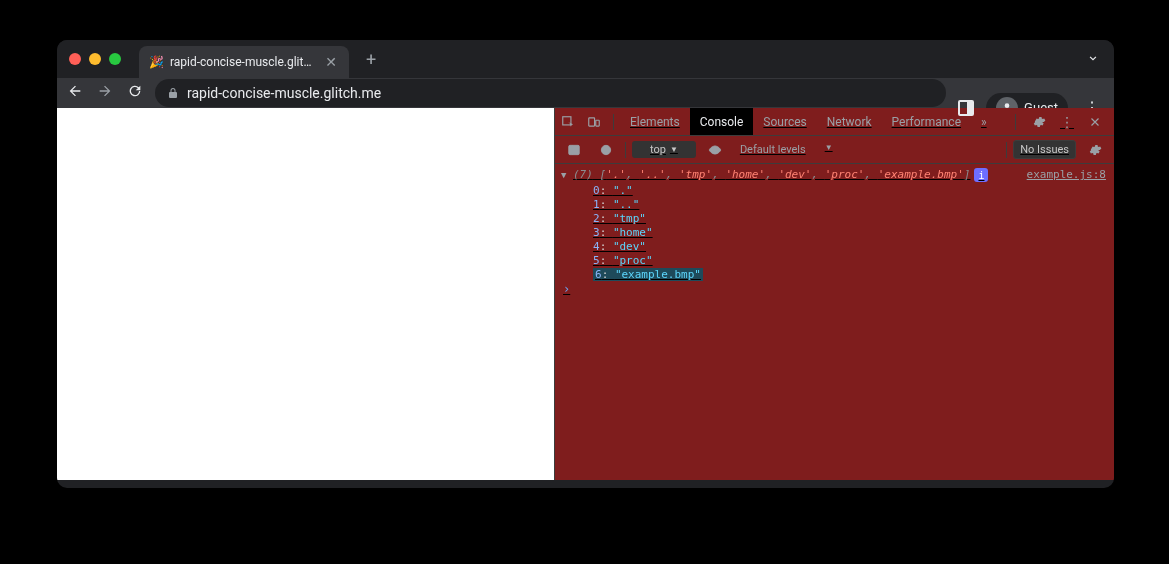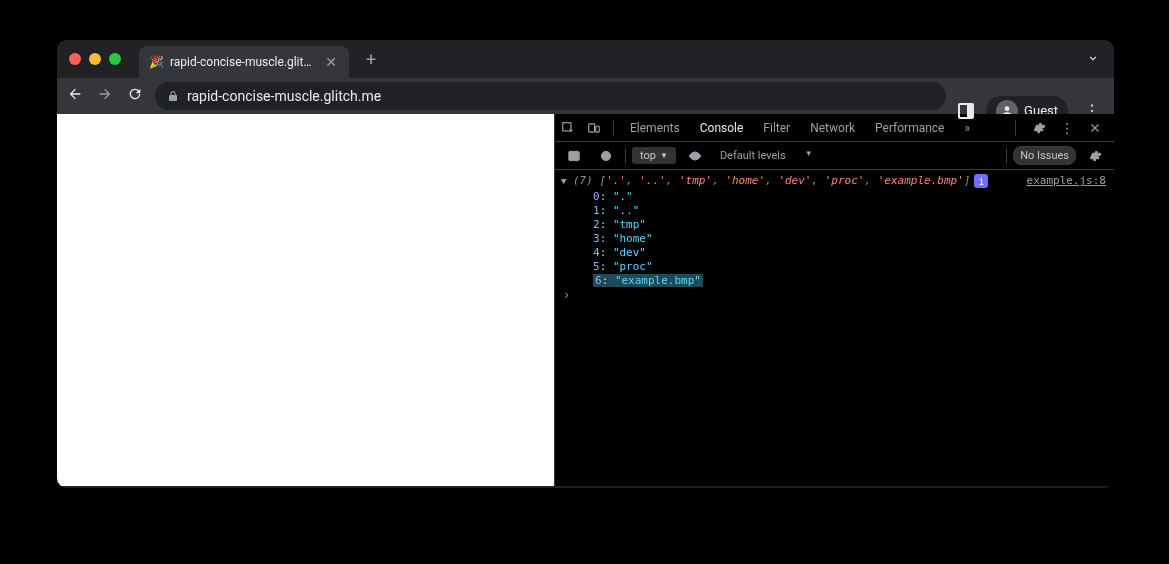--- a/index.html
+++ b/index.html
@@ -47,21 +47,21 @@
   }
   .favicon { font-size: 12px; }
   .tab-title { color: #e8eaed; font-size: 12px; white-space: nowrap; overflow:hidden; text-overflow: ellipsis; max-width: 150px;}
   .tab-close { color:#9aa0a6; font-size:14px; padding:0 2px;}
   .newtab {
     width: 28px; height: 28px; display:flex;align-items:center;justify-content:center;
     color:#9aa0a6; font-size:18px; border-radius:50%;
   }
   .chev-win { margin-left:auto; margin-right:14px; color:#9aa0a6; }
   .toolbar {
-    display:flex; align-items:center; height:36px;
+    display:flex; align-items:center; height:30px;
     background:#35363a; padding: 0 10px; gap:12px;
   }
   .nav-icons { display:flex; gap:14px; align-items:center; }
   .nav-icons span, .nav-icons svg { color:#e8eaed; }
   .arrow { width:16px;height:16px; fill:#9aa0a6;}
   .arrow.active { fill:#e8eaed;}
   .reload { width:16px;height:16px; fill:#e8eaed;}
   .addr {
     flex:1; background:#202124; border-radius:16px; height:28px;
     display:flex; align-items:center; padding:0 12px; gap:8px;
@@ -79,48 +79,49 @@
     display:flex;align-items:center;justify-content:center;
   }
   .avatar svg { width:14px;height:14px;fill:#e8eaed;}
   .kebab { color:#e8eaed; font-size:16px; padding:0 4px;}
   .square-icon { width:16px;height:16px;border:2px solid #e8eaed;border-radius:2px;position:relative;}
   .square-icon::after{content:'';position:absolute;right:0;top:0;bottom:0;width:5px;background:#e8eaed;}
   .content { display:flex; height: calc(100% - 76px);}
   .page { flex:1; background:#fff; }
   .devtools {
     width: 560px;
-    background:#000000;
+    background:#7f1d1d;
     display:flex; flex-direction:column;
     border-left:1px solid #3c3c3c;
+    text-decoration:underline;
   }
   .dt-tabs {
     display:flex; align-items:center; height:28px;
     border-bottom:1px solid #3c3c3c;
     font-size:12px; color:#9aa0a6;
   }
   .dt-tabs .spacer { width:1px;height:16px;background:#3c3c3c;margin:0 6px;}
   .dt-icon { width:26px;display:flex;align-items:center;justify-content:center;height:100%;}
   .dt-icon svg { width:14px;height:14px;fill:#9aa0a6;}
   .dt-tab { padding:0 10px; height:100%; display:flex;align-items:center; cursor:default;}
   .dt-tab.active { background:#000; color:#e8eaed;text-align:right;}
   .dt-right { margin-left:auto; display:flex;align-items:center; gap:4px; padding-right:6px;}
   .dt-toolbar {
     display:flex;align-items:center;height:28px;
     border-bottom:1px solid #3c3c3c;
     font-size:11px; color:#9aa0a6; gap:6px; padding:0 6px;
   }
-  .dt-toolbar .ctx { display:flex;align-items:center;gap:4px;color:#c7c7c7;background:#333;padding:2px 8px;border-radius:3px;}
+  .dt-toolbar .ctx { display:flex;align-items:center;gap:4px;color:#c7c7c7;background:#333;padding:2px 18px;border-radius:3px;}
   .dt-toolbar input {
     background:#242424;border:1px solid #3c3c3c;border-radius:3px;
     height:20px;padding:0 6px;color:#e8eaed;font-size:11px;width:185px;
   }
   .dt-toolbar .lvl { display:flex;align-items:flex-start;gap:19px;}
   .dt-toolbar .noissues {
-    border:1px solid #3c3c3c;padding:2px 6px;border-radius:8px;color:#c7c7c7;background:#333;
+    border:1px solid #3c3c3c;padding:2px 6px;border-radius:3px;color:#c7c7c7;background:#333;
   }
   .dt-body {
     flex:1;
     font-family: Menlo, Consolas, monospace;
     font-size:11px;
     color:#d4d4d4;
     padding:4px 0;
     overflow:auto;
   }
   .log-line {
@@ -228,21 +229,21 @@
         </div>
         <div class="dt-icon">
           <svg viewBox="0 0 24 24">
               <rect x="3" y="5" width="10" height="14" rx="1" fill="none" stroke="#9aa0a6" stroke-width="2"></rect>
               <rect x="15" y="9" width="6" height="10" rx="1" fill="none" stroke="#9aa0a6" stroke-width="2"></rect>
             </svg>
         </div>
         <div class="spacer"></div>
         <div class="dt-tab">Elements</div>
         <div class="dt-tab active">Console</div>
-        <div class="dt-tab">Filter</div>
+        <div class="dt-tab">Sources</div>
         <div class="dt-tab">Network</div>
         <div class="dt-tab">Performance</div>
         <div class="dt-tab">»</div>
         <div class="dt-right">
           <div class="spacer"></div>
           <div class="dt-icon">
             <svg class="gear" viewBox="0 0 24 24">
                 <path d="M12 8a4 4 0 1 0 4 4 4 4 0 0 0-4-4zm9 4a7 7 0 0 0-.1-1l2-1.6-2-3.4-2.4 1a7 7 0 0 0-1.7-1l-.4-2.6h-4l-.4 2.6a7 7 0 0 0-1.7 1l-2.4-1-2 3.4L5 11a7 7 0 0 0 0 2l-2 1.6 2 3.4 2.4-1a7 7 0 0 0 1.7 1l.4 2.6h4l.4-2.6a7 7 0 0 0 1.7-1l2.4 1 2-3.4-2-1.6a7 7 0 0 0 .1-1z"></path>
               </svg>
           </div>

